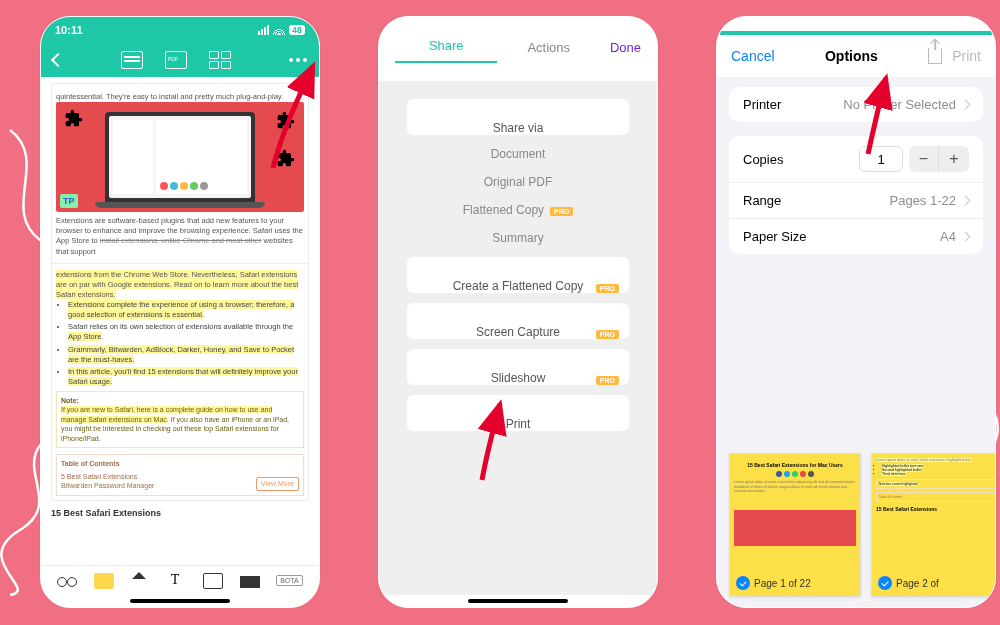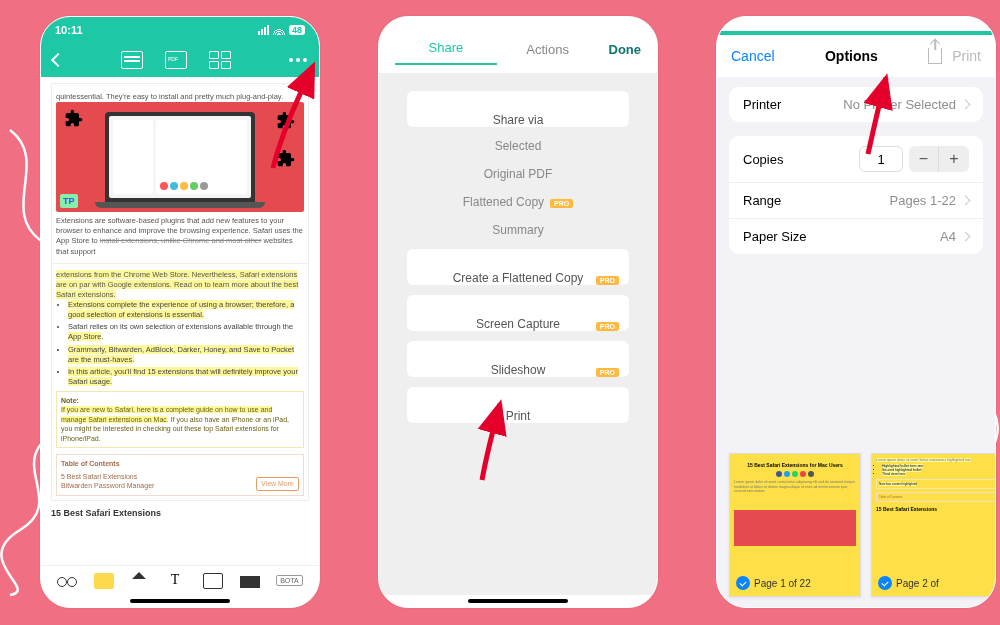--- a/index.html
+++ b/index.html
@@ -105,24 +105,24 @@
   .bicon.glasses::before{left:0}.bicon.glasses::after{right:0}
   .bicon.note{background:#ffd94d;border-radius:2px;}
   .bicon.pen{background:linear-gradient(135deg,#333 40%,transparent 40%);transform:rotate(45deg) scale(0.7);}
   .bicon.text::before{content:"T";font-family:serif;font-size:14px;position:absolute;left:4px;top:-1px;}
   .bicon.stamp{border:1.3px solid #333;border-radius:2px;}
   .bicon.fill{background:#333;height:12px;margin-top:2px;}
   .bota{border:1px solid #999;font-size:7px;padding:1px 3px;color:#666;border-radius:2px;}
   .home-ind{width:100px;height:4px;background:#000;border-radius:3px;margin:4px auto;}
 
   
-  .p2-header{height:56px;display:flex;align-items:flex-end;padding:0 16px 8px;background:#fff;}
+  .p2-header{height:64px;display:flex;align-items:flex-end;padding:0 16px 18px;background:#fff;}
   .p2-tab{flex:1;text-align:center;font-size:13px;color:#888;padding-bottom:8px;}
   .p2-tab.active{color:#1ec8a6;border-bottom:2px solid #1ec8a6;}
-  .p2-done{color:#0f766e;font-size:13px;font-weight:700;padding-bottom:8px;padding-left:10px;}
+  .p2-done{color:#6d28d9;font-size:13px;font-weight:400;padding-bottom:8px;padding-left:10px;}
   .p2-body{background:#efefef;flex:1;padding:18px 28px;display:flex;flex-direction:column;gap:10px;}
   .p2-btn{background:#fff;border-radius:6px;height:36px;display:flex;align-items:flex-end;justify-content:center;font-size:12px;color:#555;position:relative;}
   .p2-link{text-align:center;font-size:12px;color:#888;padding:2px 0;}
   .pro{position:absolute;right:10px;background:#ffb93e;color:#fff;font-size:7px;font-weight:700;padding:1px 4px;border-radius:2px;}
   .pro.inline{position:static;margin-left:6px;}
 
   
   .p3-accent{height:4px;background:#1ec8a6;margin-top:14px;}
   .p3-header{height:42px;display:flex;align-items:center;justify-content:space-between;padding:0 14px;font-size:14px;}
   .p3-cancel{color:#0a84ff;}
@@ -271,21 +271,21 @@
   <div class="phone">
     <div class="p2-header">
       <div class="p2-tab active">Share</div>
       <div class="p2-tab">Actions</div>
       <div class="p2-done">Done</div>
     </div>
     <div class="p2-body">
       <div class="p2-btn">
           <span>Share via</span>
         </div>
-      <div class="p2-link">Selected</div>
+      <div class="p2-link">Document</div>
       <div class="p2-link">Original PDF</div>
       <div class="p2-link"><span>Flattened Copy</span><span class="pro inline">PRO</span></div>
       <div class="p2-link">Summary</div>
       <div class="p2-btn">
           <span>Create a Flattened Copy</span>
           <span class="pro">PRO</span>
         </div>
       <div class="p2-btn">
           <span>Screen Capture</span>
           <span class="pro">PRO</span>

